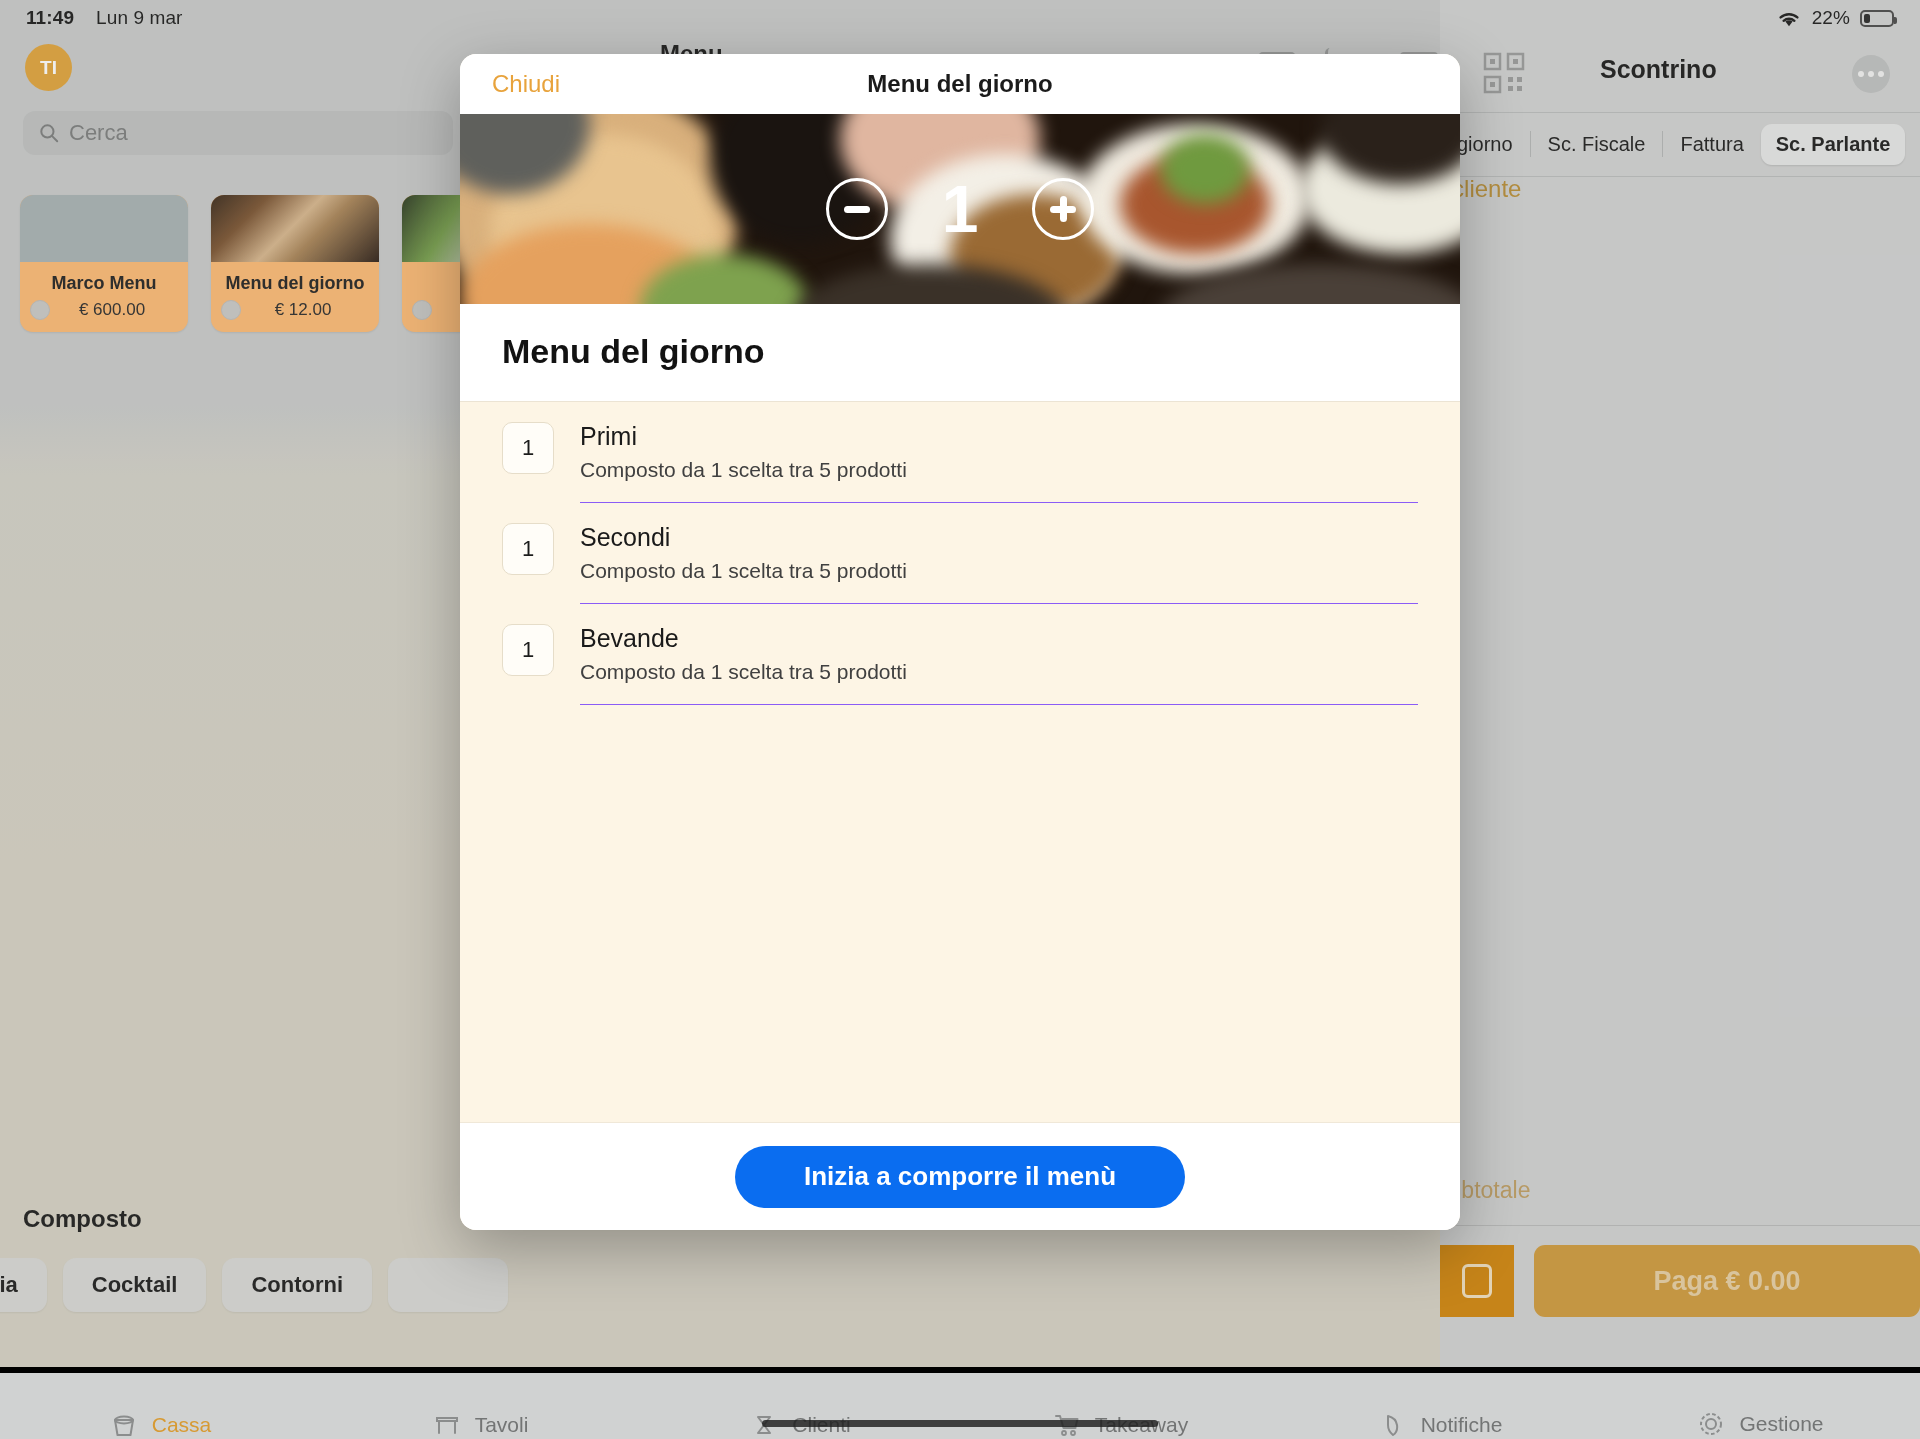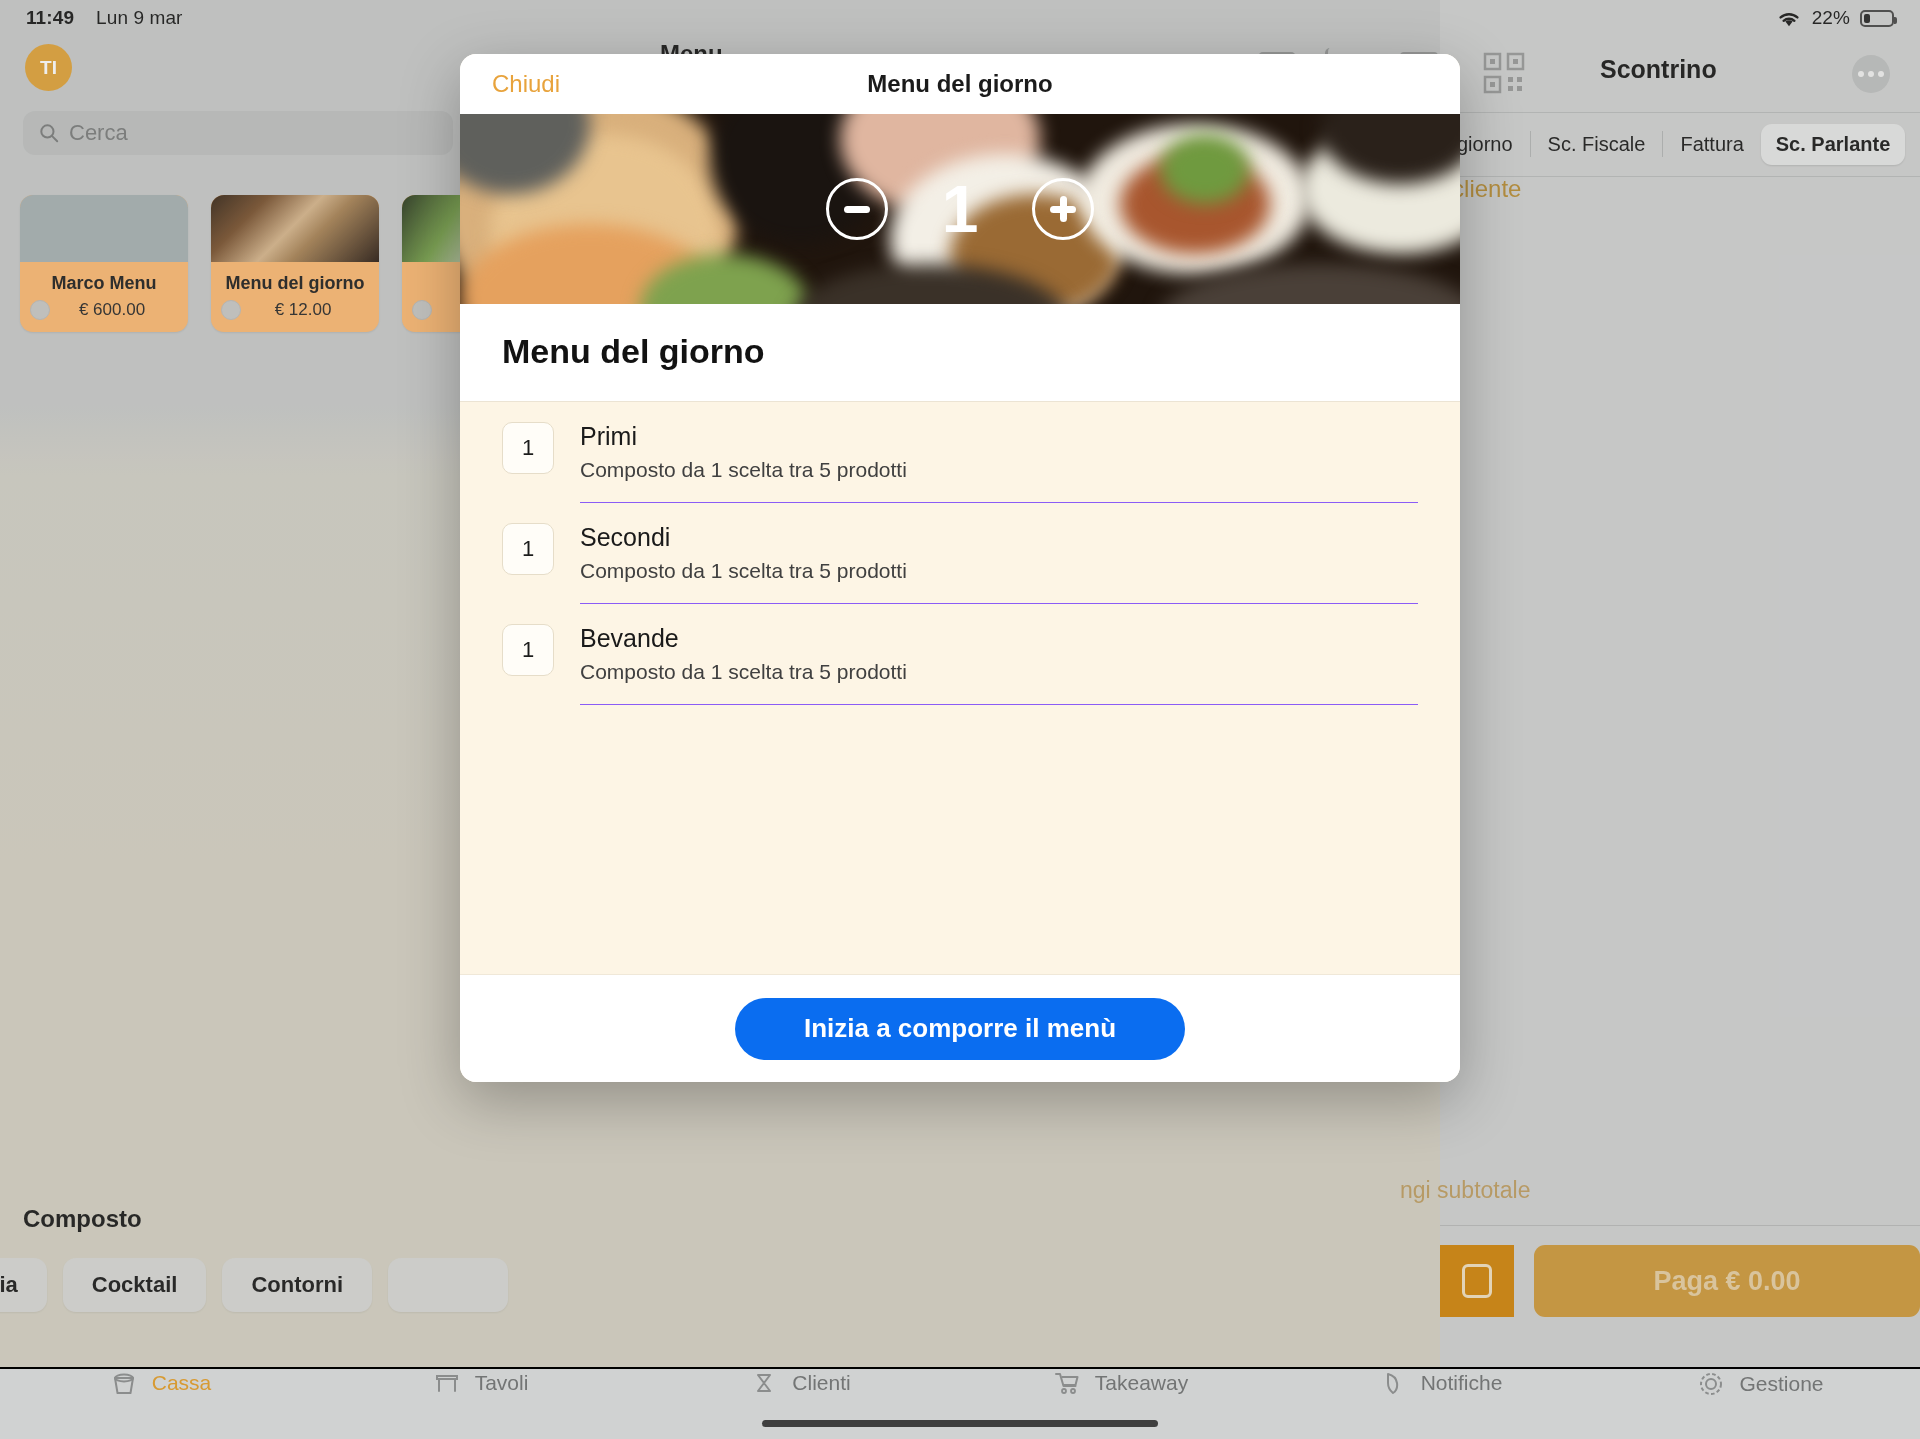--- a/index.html
+++ b/index.html
@@ -134,35 +134,35 @@
   .rp-paysq { width: 74px; height:72px; background:#d1860c; display:flex;align-items:center;justify-content:center; }
   .rp-paysq .sq { width: 30px; height:34px; border:3px solid #f2e0c0; border-radius:6px; }
   .rp-paybtn {
     flex:1; background:#cf9a3c; border-radius:11px; display:flex;align-items:center;justify-content:center;
     color:#e7cfa4; font-size:27px; font-weight:600;
   }
 
   
   .tabbar {
     position:absolute; left:0; bottom:0; width:1920px; height:72px;
-    background:#d0d2d2; display:flex; align-items:flex-start;
-    border-top:2px solid #000000;
+    background:#d0d2d2; display:flex; align-items:flex-end;
+    border-top:6px solid #000000;
   }
   .tab { flex:1; display:flex; align-items:center; justify-content:center; gap:13px; filter: blur(.5px); }
   .tab span { font-size: 21px; color:#737575; }
   .tab.active span { color:#d79a33; }
   .homebar {
     position:absolute; left:50%; transform:translateX(-50%); bottom:12px;
     width:396px; height:7px; background:#1d1d1d; border-radius:4px; opacity:.82;
   }
 
   
   .scrim { position:absolute; inset:0; background: rgba(120,120,118,.13); }
   .modal {
-    position:absolute; left:460px; top:54px; width:1000px; height:1028px;
+    position:absolute; left:460px; top:54px; width:1000px; height:1176px;
     background:#fdf5e5; border-radius:16px; overflow:hidden;
     box-shadow: 0 18px 60px rgba(0,0,0,.28);
     display:flex; flex-direction:column;
   }
   .modal-head {
     height: 60px; background:#fff; position:relative;
     display:flex; align-items:center; flex:0 0 60px;
   }
   .modal-close {
     position:absolute; left:32px; font-size:24px; color:#e8a33c; font-weight:500;

